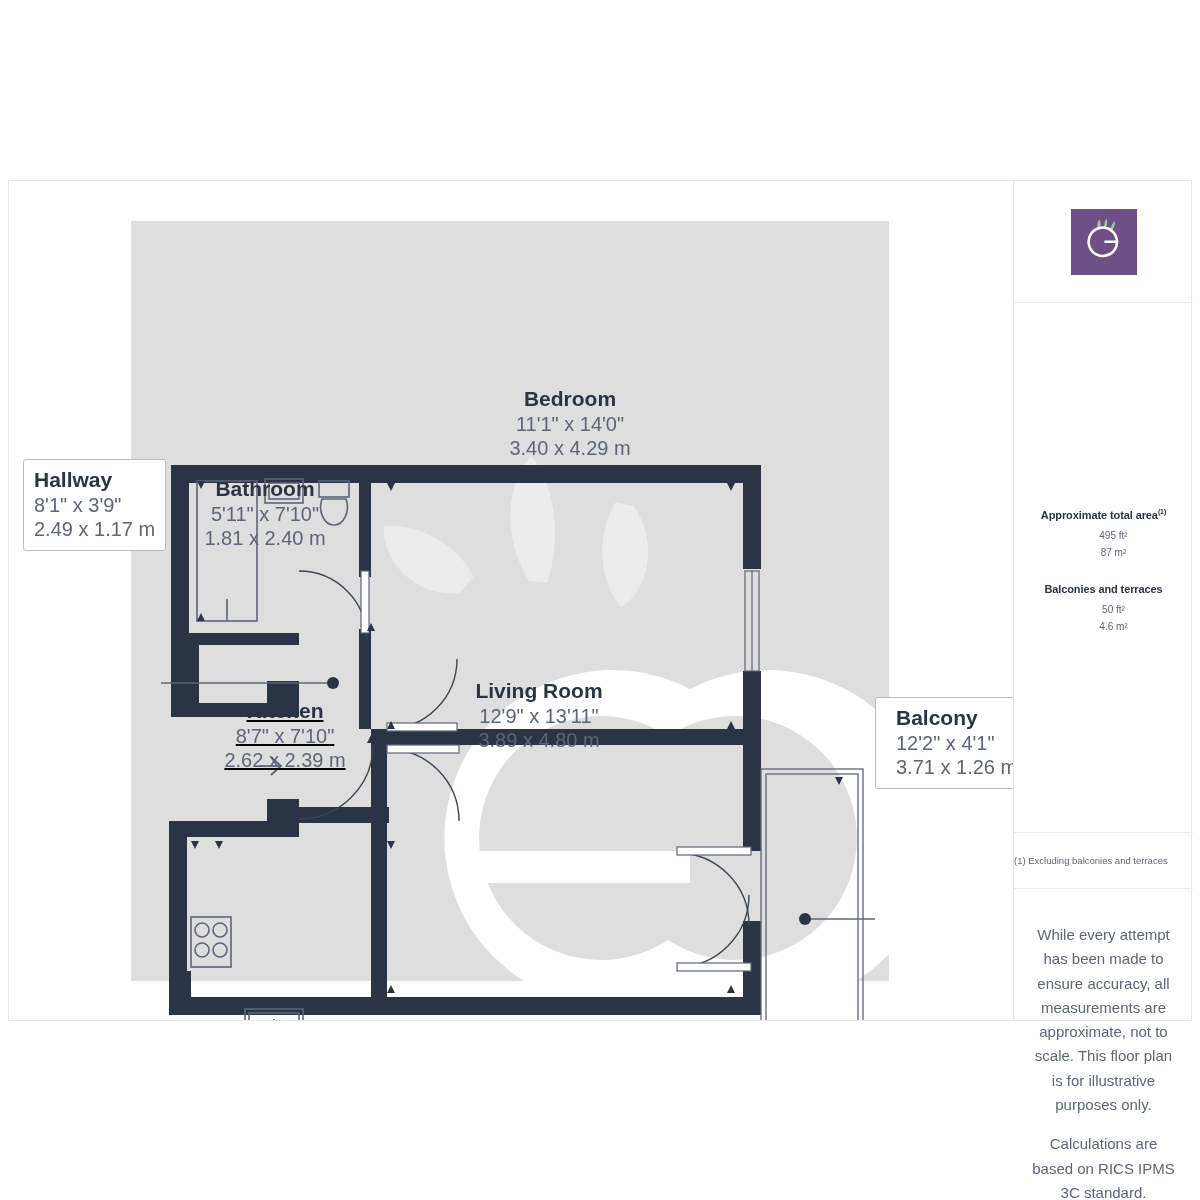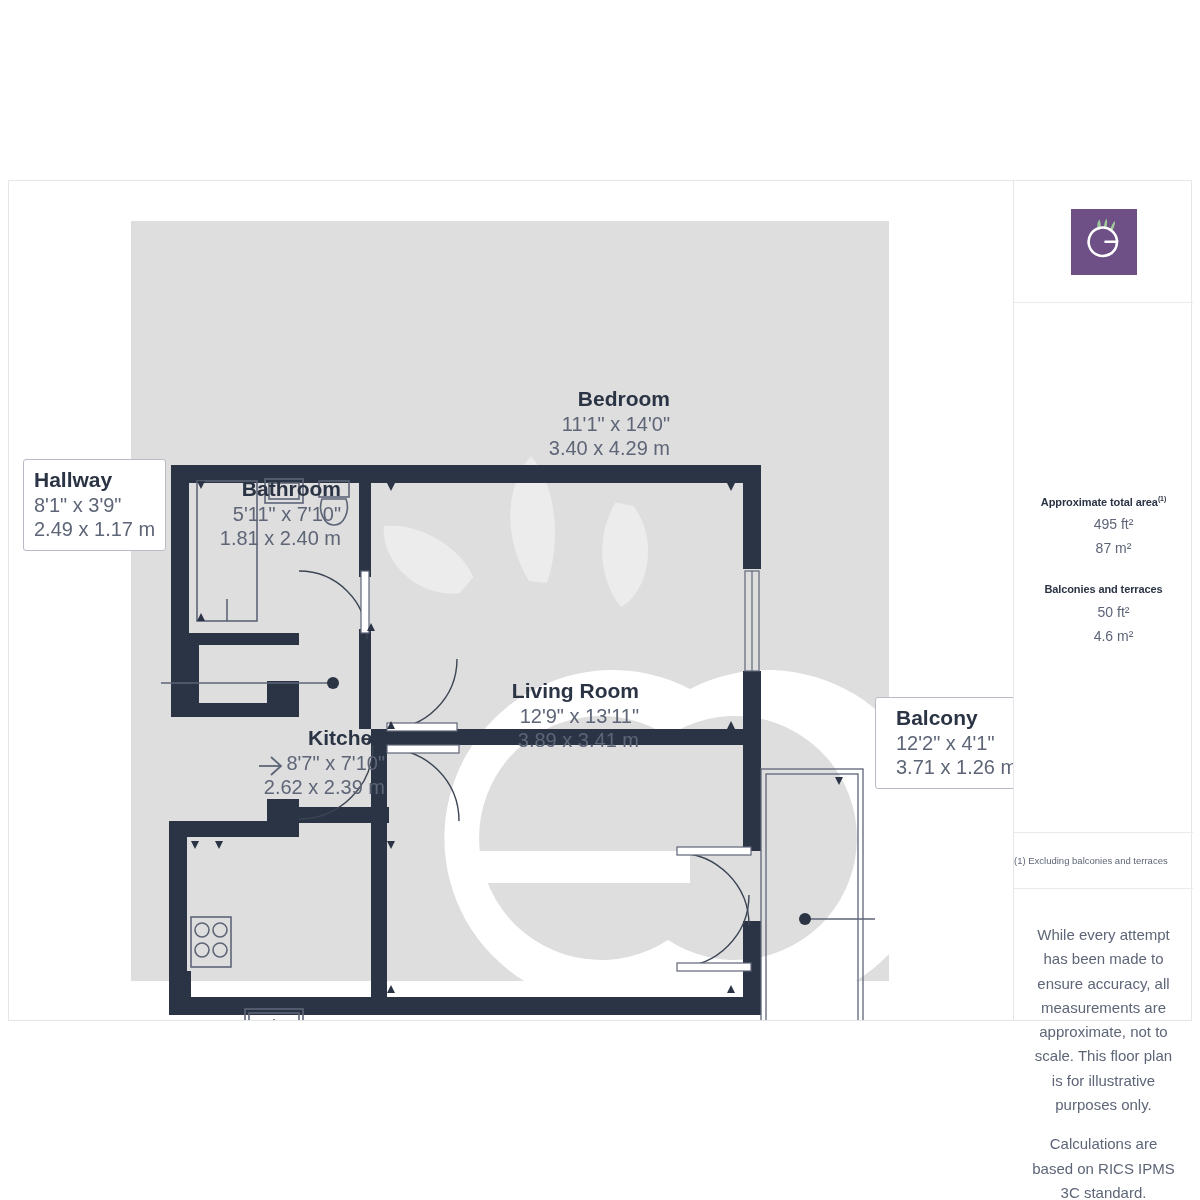--- a/index.html
+++ b/index.html
@@ -27,21 +27,21 @@
     position: absolute;
     left: 122px; top: 40px;
     width: 758px; height: 760px;
     background: #dedede;
   }
   #plan-svg { position: absolute; left: 0; top: 0; }
 
   
   .room-label {
     position: absolute;
-    text-align: right;
+    text-align: center;
     white-space: nowrap;
     pointer-events: none;
   }
   .room-label .rname {
     font-size: 21px; font-weight: bold;
     color: #2b3444; line-height: 1.22;
   }
   .room-label .rdim {
     font-size: 20px; color: #5d6577;
     line-height: 1.22; font-weight: 400;
@@ -87,21 +87,21 @@
     display: flex; flex-direction: column;
     align-items: center; justify-content: center;
     padding-top: 8px;
   }
   .area-title {
     font-size: 11px; font-weight: bold; color: #2b3444;
     letter-spacing: -0.1px; margin-bottom: 6px;
   }
   .area-title sup { font-size: 7px; vertical-align: super; }
   .area-val {
-    font-size: 14px; color: #5d6577; line-height: 1.7; margin-left: 20px;
+    font-size: 10px; color: #5d6577; line-height: 1.7; margin-left: 20px;
   }
   .area-gap { height: 22px; }
   #sb-note {
     height: 56px;
     display: flex; align-items: center; 
   }
   .note-txt { font-size: 9.5px; color: #5d6577; }
   #sb-disc {
     padding: 34px 14px 0 14px;
     text-align: center;
@@ -277,39 +277,39 @@
       </g>
 
       <g stroke="#5d6577" stroke-width="1.3" fill="none">
         <line x1="152" y1="502" x2="324" y2="502"></line>
         <circle cx="324" cy="502" r="6" fill="#2b3444" stroke="none"></circle>
         <line x1="866" y1="738" x2="796" y2="738"></line>
         <circle cx="796" cy="738" r="6" fill="#2b3444" stroke="none"></circle>
       </g>
     </svg>
 
-    <div class="room-label" style="left:132px; top:295px; width:200px;">
+    <div class="room-label" style="left:156px; top:295px; width:200px;">
       <div class="rname">Bathroom</div>
       <div class="rdim">5'11" x 7'10"</div>
       <div class="rdim">1.81 x 2.40 m</div>
     </div>
 
     <div class="room-label" style="left:461px; top:205px; width:200px;">
       <div class="rname">Bedroom</div>
       <div class="rdim">11'1" x 14'0"</div>
       <div class="rdim">3.40 x 4.29 m</div>
     </div>
 
     <div class="room-label" style="left:430px; top:497px; width:200px;">
       <div class="rname">Living Room</div>
       <div class="rdim">12'9" x 13'11"</div>
-      <div class="rdim">3.89 x 3.41 m</div>
-    </div>
-
-    <div class="room-label" style="left:176px; top:544px; width:200px;">
+      <div class="rdim">3.89 x 4.80 m</div>
+    </div>
+
+    <div class="room-label" style="left:176px; top:517px; width:200px;text-decoration:underline;">
       <div class="rname">Kitchen</div>
       <div class="rdim">8'7" x 7'10"</div>
       <div class="rdim">2.62 x 2.39 m</div>
     </div>
 
     <div class="callout" style="left:14px; top:278px;">
       <div class="rname">Hallway</div>
       <div class="rdim">8'1" x 3'9"</div>
       <div class="rdim">2.49 x 1.17 m</div>
     </div>

